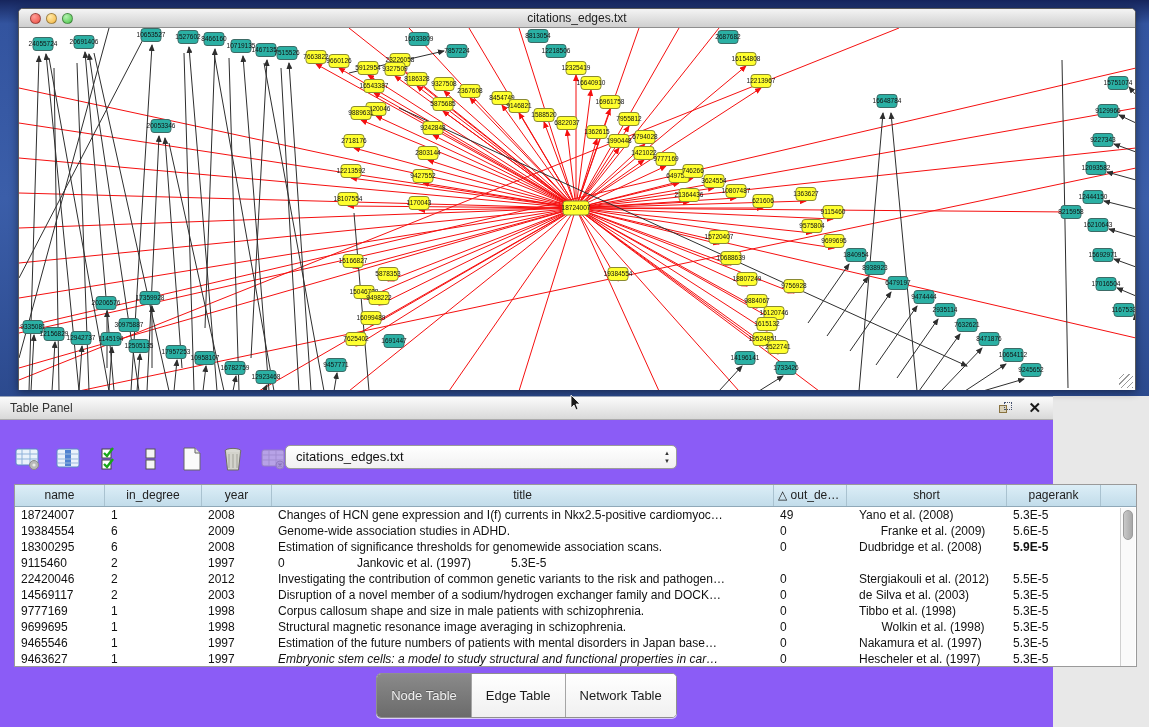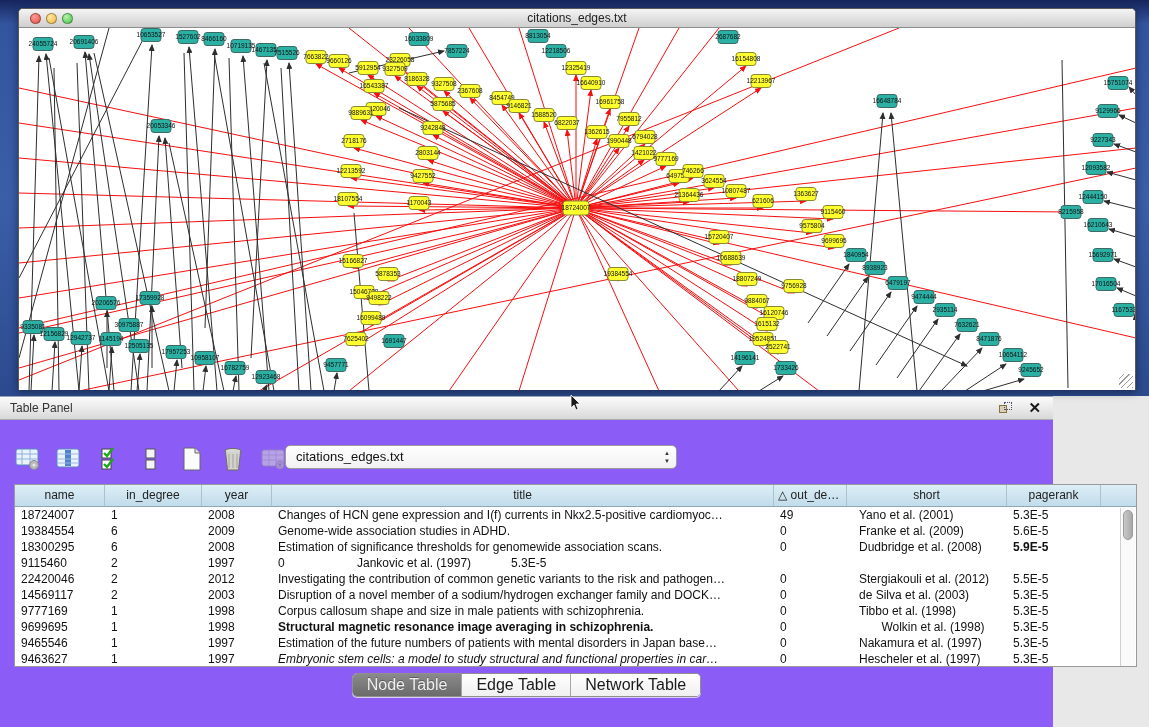--- a/index.html
+++ b/index.html
@@ -37,21 +37,21 @@
   .tablebox { position:absolute; left:14px; top:88px; width:1123px; height:183px; background:#fff; border:1px solid #9a9a9a; }
   .thead { display:flex; height:22px; background:linear-gradient(180deg,#dceef7,#c2dcea); border-bottom:1px solid #8fa8b8; }
   .th { font-size:12px; color:#222; text-align:center; line-height:21px; border-right:1px solid #a9c2d0; overflow:hidden; white-space:nowrap; }
   .trow { display:flex; height:16px; }
   .td { font-size:12px; color:#111; line-height:16px; padding-left:6px; overflow:hidden; white-space:nowrap; }
   .vscroll { position:absolute; right:1px; top:23px; width:15px; height:158px; background:#fafafa; border-left:1px solid #d0d0d0; }
   .vthumb { position:absolute; left:2px; top:2px; width:10px; height:30px; border-radius:6px; background:linear-gradient(90deg,#c9c9c9,#a8a8a8); border:1px solid #9b9b9b; }
 
   .tabs { position:absolute; left:0; right:0; top:277px; display:flex; justify-content:center; }
   .seg { display:flex; border:1px solid #8f8f8f; border-radius:5px; overflow:hidden; background:#fff; box-shadow:0 1px 0 rgba(255,255,255,.7); }
-  .seg-btn { font-size:16px; padding:2px 14px; color:#1a1a1a; border-right:1px solid #a5a5a5; background:linear-gradient(180deg,#ffffff,#f0f0f0); }
+  .seg-btn { font-size:13px; padding:14px 14px; color:#1a1a1a; border-right:1px solid #a5a5a5; background:linear-gradient(180deg,#ffffff,#f0f0f0); }
   .seg-btn:last-child { border-right:none; }
   .seg-btn.active { background:linear-gradient(180deg,#8a8a8a,#6b6b6b); color:#efefef; text-shadow:0 -1px 0 rgba(0,0,0,.3); }
 
   .statusbar { position:absolute; left:0; bottom:0; width:1149px; height:26px; border-top:1px solid #bdbdbd; background:#e6e6e6; }
   .memory { position:absolute; right:30px; top:6px; font-size:12px; color:#222; }
   .memdot { position:absolute; right:12px; top:6px; width:13px; height:13px; border-radius:50%; border:1px solid #58784f; background:radial-gradient(circle at 35% 30%,#9fe788,#3cb93c); }
 </style>
 </head>
 <body>
 
@@ -761,30 +761,30 @@
         <div class="th" style="width: 94px;">pagerank</div>
         <div class="th" style="flex: 1 1 0%; border-right: none;"></div>
       </div>
     <div id="tbody">
         <div class="trow">
           <div class="td" style="width: 90px;">18724007</div>
           <div class="td" style="width: 97px;">1</div>
           <div class="td" style="width: 70px;">2008</div>
           <div class="td" style="width: 502px;">Changes of HCN gene expression and I(f) currents in Nkx2.5-positive cardiomyoc…</div>
           <div class="td" style="width: 73px;">49</div>
-          <div class="td" style="width: 160px; padding-left: 12px;">Yano et al. (2001)</div>
+          <div class="td" style="width: 160px; padding-left: 12px;">Yano et al. (2008)</div>
           <div class="td" style="width: 94px;">5.3E-5</div>
         </div>
         <div class="trow">
           <div class="td" style="width: 90px;">19384554</div>
           <div class="td" style="width: 97px;">6</div>
           <div class="td" style="width: 70px;">2009</div>
           <div class="td" style="width: 502px;">Genome-wide association studies in ADHD.</div>
           <div class="td" style="width: 73px;">0</div>
-          <div class="td" style="width: 160px; padding-left: 12px;">Franke et al. (2009)</div>
+          <div class="td" style="width: 160px; padding-left: 12px; text-align: center;">Franke et al. (2009)</div>
           <div class="td" style="width: 94px;">5.6E-5</div>
         </div>
         <div class="trow">
           <div class="td" style="width: 90px;">18300295</div>
           <div class="td" style="width: 97px;">6</div>
           <div class="td" style="width: 70px;">2008</div>
           <div class="td" style="width: 502px;">Estimation of significance thresholds for genomewide association scans.</div>
           <div class="td" style="width: 73px;">0</div>
           <div class="td" style="width: 160px; padding-left: 12px;">Dudbridge et al. (2008)</div>
           <div class="td" style="width: 94px; font-weight: bold;">5.9E-5</div>
@@ -821,21 +821,21 @@
           <div class="td" style="width: 70px;">1998</div>
           <div class="td" style="width: 502px;">Corpus callosum shape and size in male patients with schizophrenia.</div>
           <div class="td" style="width: 73px;">0</div>
           <div class="td" style="width: 160px; padding-left: 12px;">Tibbo et al. (1998)</div>
           <div class="td" style="width: 94px;">5.3E-5</div>
         </div>
         <div class="trow">
           <div class="td" style="width: 90px;">9699695</div>
           <div class="td" style="width: 97px;">1</div>
           <div class="td" style="width: 70px;">1998</div>
-          <div class="td" style="width: 502px; font-weight: bold;">Structural magnetic resonance image averaging in schizophrenia.</div>
+          <div class="td" style="width: 502px;">Structural magnetic resonance image averaging in schizophrenia.</div>
           <div class="td" style="width: 73px;">0</div>
           <div class="td" style="width: 160px; padding-left: 12px; text-align: center;">Wolkin et al. (1998)</div>
           <div class="td" style="width: 94px;">5.3E-5</div>
         </div>
         <div class="trow">
           <div class="td" style="width: 90px;">9465546</div>
           <div class="td" style="width: 97px;">1</div>
           <div class="td" style="width: 70px;">1997</div>
           <div class="td" style="width: 502px;">Estimation of the future numbers of patients with mental disorders in Japan base…</div>
           <div class="td" style="width: 73px;">0</div>

